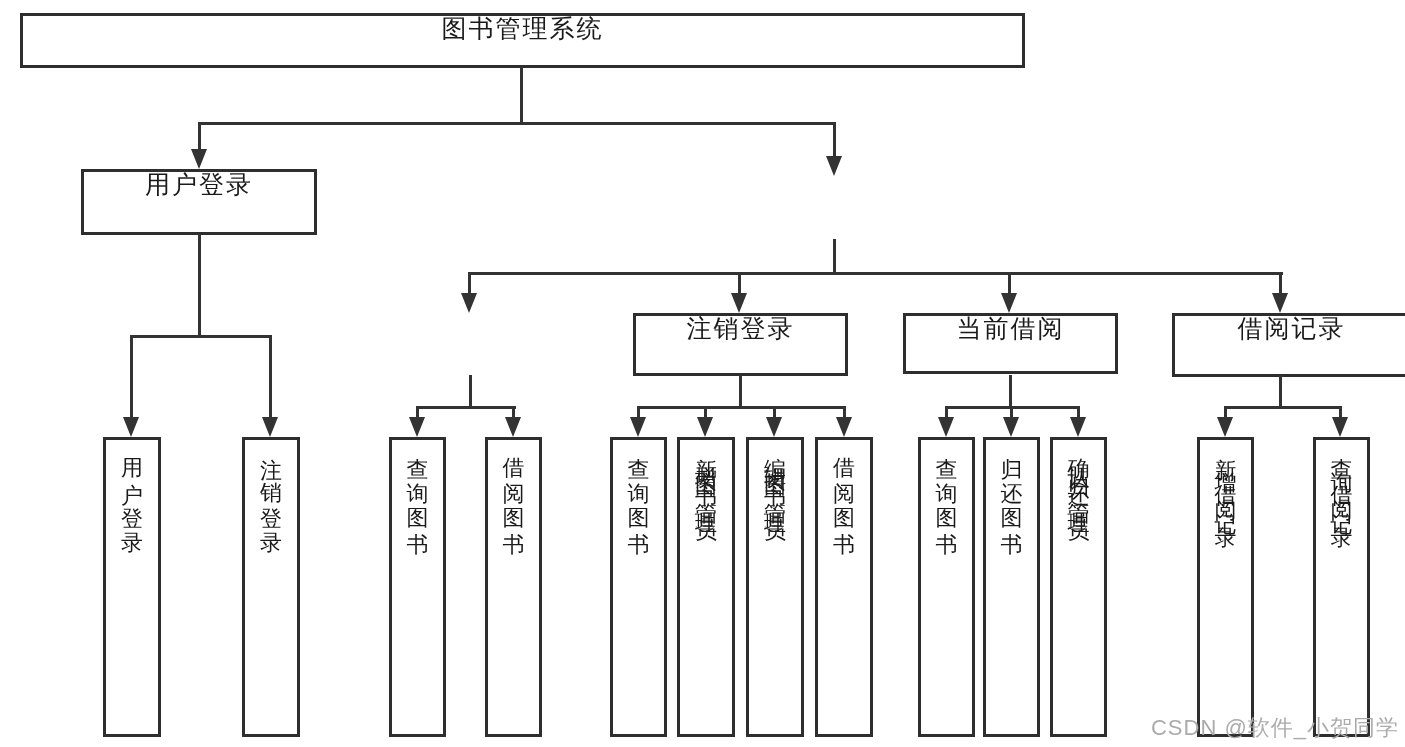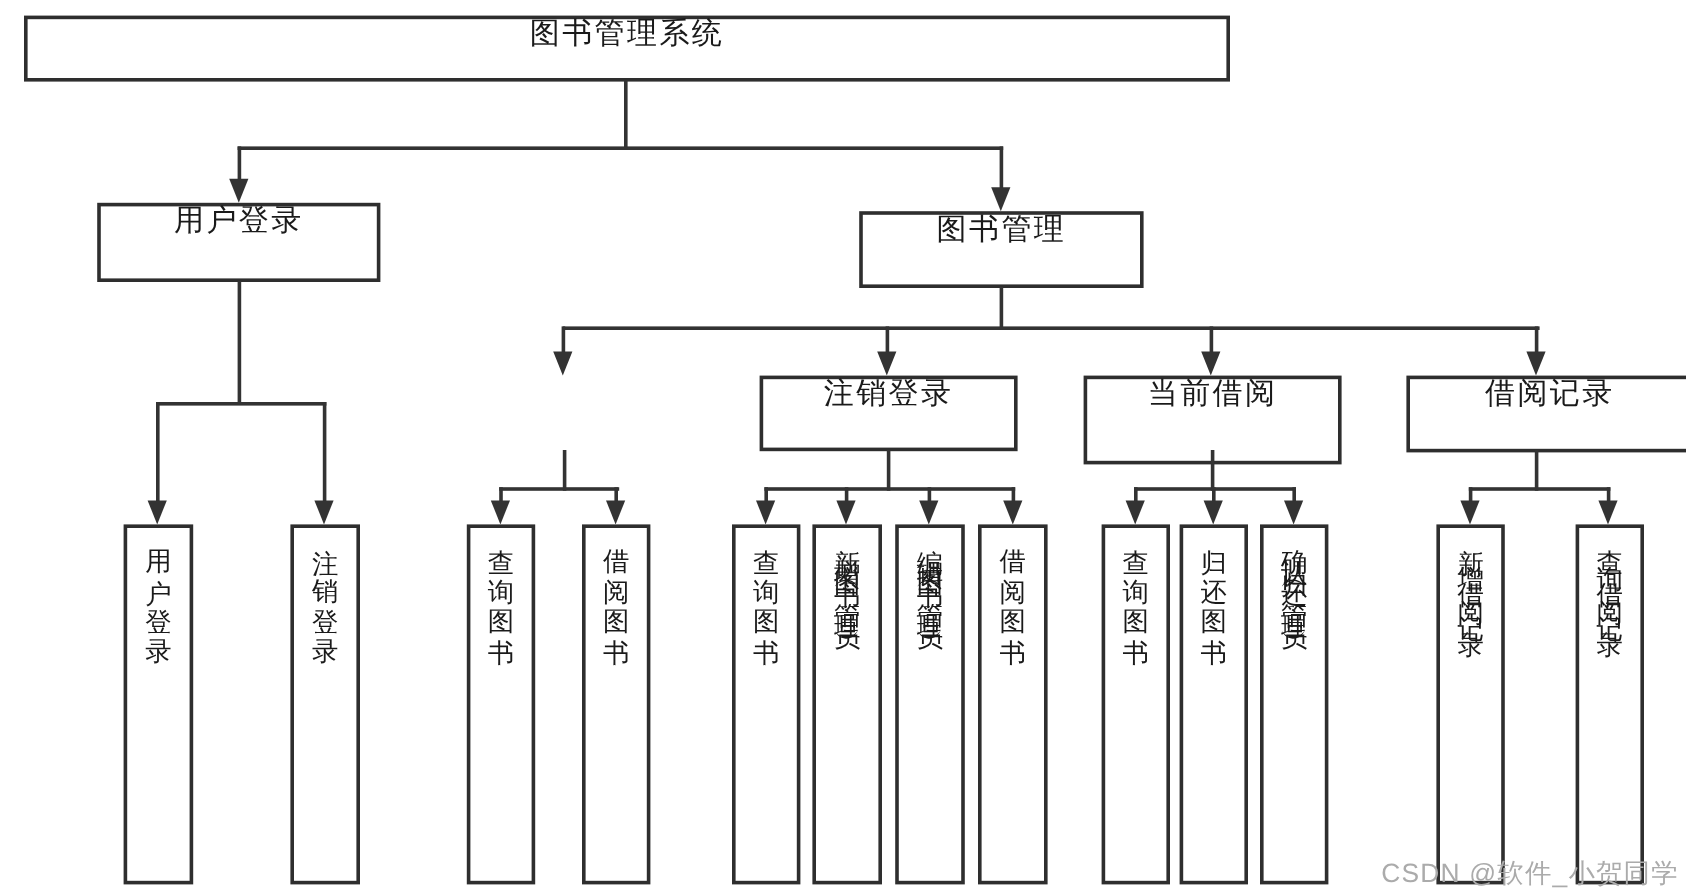--- a/index.html
+++ b/index.html
@@ -45,23 +45,20 @@
   <div class="line" style="left:520px;top:67px;width:3px;height:57px;"></div>
   <div class="line" style="left:198px;top:122px;width:638px;height:3px;"></div>
   <div class="line" style="left:198px;top:122px;width:3px;height:30px;"></div>
   <div class="arrow" style="left:191px;top:149px;"></div>
   <div class="line" style="left:833px;top:122px;width:3px;height:37px;"></div>
   <div class="arrow" style="left:826px;top:156px;"></div>
 
   <div class="box" style="left:81px;top:169px;width:236px;height:66px;">
     <span class="hlabel">用户登录</span>
   </div>
-  <div class="box" style="left:716px;top:176px;width:237px;height:64px;">
-    <span class="hlabel">图书管理</span>
-  </div>
 
   <div class="line" style="left:198px;top:234px;width:3px;height:103px;"></div>
   <div class="line" style="left:130px;top:335px;width:142px;height:3px;"></div>
   <div class="line" style="left:130px;top:335px;width:3px;height:84px;"></div>
   <div class="arrow" style="left:123px;top:417px;"></div>
   <div class="line" style="left:269px;top:335px;width:3px;height:84px;"></div>
   <div class="arrow" style="left:262px;top:417px;"></div>
 
   <div class="line" style="left:833px;top:239px;width:3px;height:36px;"></div>
   <div class="line" style="left:469px;top:272px;width:814px;height:3px;"></div>
@@ -70,21 +67,21 @@
   <div class="line" style="left:738px;top:272px;width:3px;height:24px;"></div>
   <div class="arrow" style="left:731px;top:293px;"></div>
   <div class="line" style="left:1008px;top:272px;width:3px;height:24px;"></div>
   <div class="arrow" style="left:1001px;top:293px;"></div>
   <div class="line" style="left:1279px;top:272px;width:3px;height:24px;"></div>
   <div class="arrow" style="left:1272px;top:293px;"></div>
 
   <div class="box" style="left:633px;top:313px;width:215px;height:63px;">
     <span class="hlabel">注销登录</span>
   </div>
-  <div class="box" style="left:903px;top:313px;width:215px;height:74px;">
+  <div class="box" style="left:903px;top:313px;width:215px;height:61px;">
     <span class="hlabel">当前借阅</span>
   </div>
   <div class="box" style="left:1172px;top:313px;width:239px;height:64px;">
     <span class="hlabel">借阅记录</span>
   </div>
 
   <div class="line" style="left:469px;top:375px;width:3px;height:34px;"></div>
   <div class="line" style="left:416px;top:406px;width:100px;height:3px;"></div>
   <div class="line" style="left:416px;top:406px;width:3px;height:13px;"></div>
   <div class="arrow" style="left:409px;top:417px;"></div>

